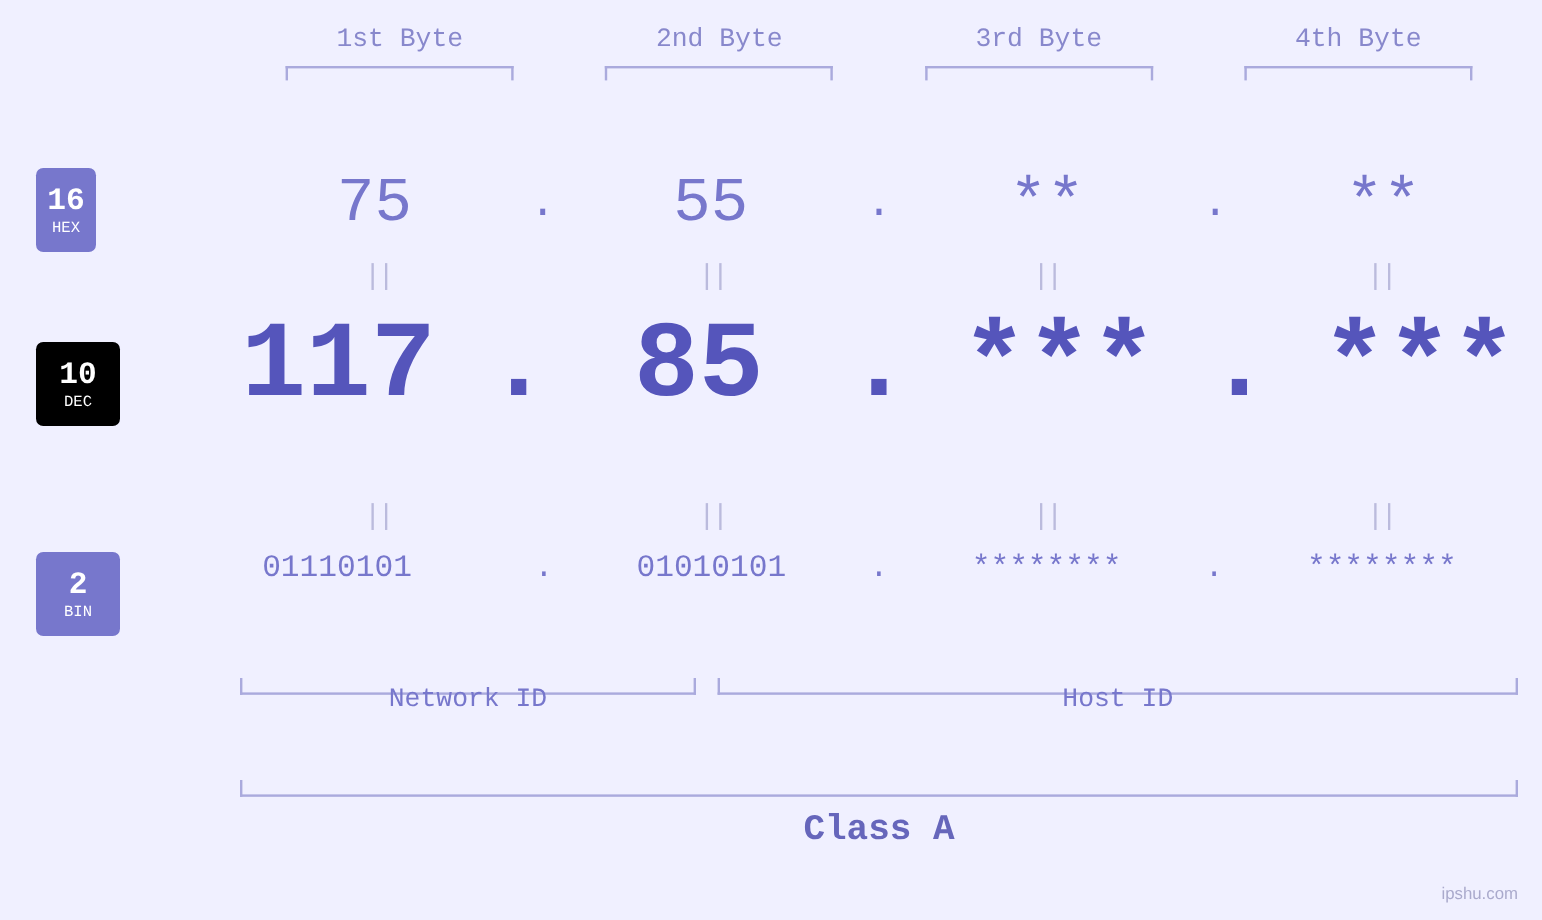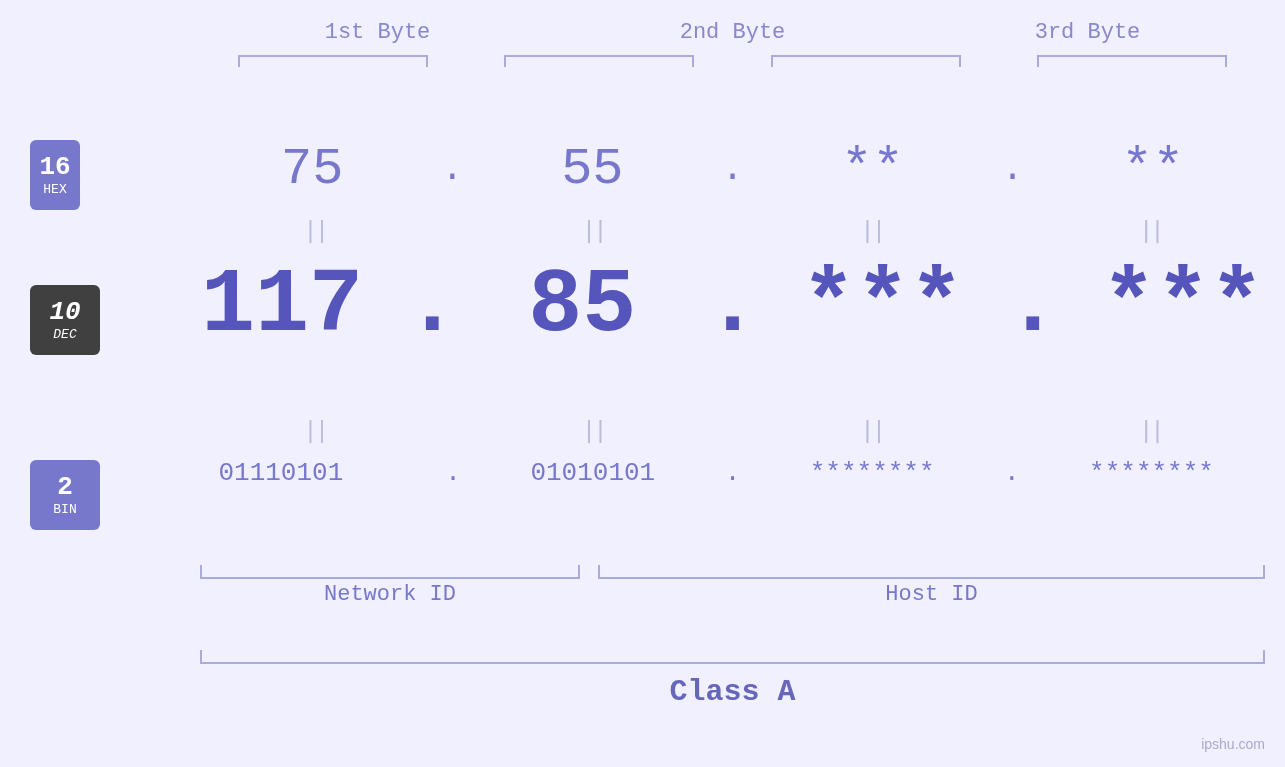--- a/index.html
+++ b/index.html
@@ -25,20 +25,21 @@
   </style>
 </head>
 <body>
 
 <div class="layout">
 
   <div style="position:absolute; top:20px; left:200px; right:20px; display:flex; justify-content:space-around;">
     <div style="width:220px; text-align:center; color:#8888cc; font-size:22px; font-family:'Courier New',monospace;">1st Byte</div>
     <div style="width:220px; text-align:center; color:#8888cc; font-size:22px; font-family:'Courier New',monospace;">2nd Byte</div>
     <div style="width:220px; text-align:center; color:#8888cc; font-size:22px; font-family:'Courier New',monospace;">3rd Byte</div>
+    <div style="width:220px; text-align:center; color:#8888cc; font-size:22px; font-family:'Courier New',monospace;">4th Byte</div>
   </div>
 
   <div style="position:absolute; top:55px; left:200px; right:20px; display:flex; justify-content:space-around;">
     <div style="width:190px; height:12px; border:2px solid #aaaadd; border-bottom:none; margin:0 15px;"></div>
     <div style="width:190px; height:12px; border:2px solid #aaaadd; border-bottom:none; margin:0 15px;"></div>
     <div style="width:190px; height:12px; border:2px solid #aaaadd; border-bottom:none; margin:0 15px;"></div>
     <div style="width:190px; height:12px; border:2px solid #aaaadd; border-bottom:none; margin:0 15px;"></div>
   </div>
 
   <div style="position:absolute; top:140px; left:30px;">
@@ -62,21 +63,21 @@
     <div style="width:190px; text-align:center; color:#bbbbdd; font-size:24px; letter-spacing:-3px; font-family:'Courier New',monospace;">||</div>
     <div style="width:10px;"></div>
     <div style="width:190px; text-align:center; color:#bbbbdd; font-size:24px; letter-spacing:-3px; font-family:'Courier New',monospace;">||</div>
     <div style="width:10px;"></div>
     <div style="width:190px; text-align:center; color:#bbbbdd; font-size:24px; letter-spacing:-3px; font-family:'Courier New',monospace;">||</div>
     <div style="width:10px;"></div>
     <div style="width:190px; text-align:center; color:#bbbbdd; font-size:24px; letter-spacing:-3px; font-family:'Courier New',monospace;">||</div>
   </div>
 
   <div style="position:absolute; top:285px; left:30px;">
-    <div style="background:#404040; color:white; border-radius:6px; width:70px; height:70px; display:flex; flex-direction:column; align-items:center; justify-content:center;font-style:italic;">
+    <div style="background:#000000; color:white; border-radius:6px; width:70px; height:70px; display:flex; flex-direction:column; align-items:center; justify-content:center;">
       <span style="font-size:26px; font-weight:bold; line-height:1.1; font-family:'Courier New',monospace;">10</span>
       <span style="font-size:13px; font-family:'Courier New',monospace;">DEC</span>
     </div>
   </div>
 
   <div style="position:absolute; top:255px; left:200px; right:20px; display:flex; align-items:center; justify-content:flex-start;gap:41px;">
     <div style="width:190px; text-align:center; color:#5555bb; font-size:90px; font-weight:bold; font-family:'Courier New',monospace;">117</div>
     <div style="color:#5555bb; font-size:90px; font-weight:bold; font-family:'Courier New',monospace;">.</div>
     <div style="width:190px; text-align:center; color:#5555bb; font-size:90px; font-weight:bold; font-family:'Courier New',monospace;">85</div>
     <div style="color:#5555bb; font-size:90px; font-weight:bold; font-family:'Courier New',monospace;">.</div>
@@ -113,21 +114,21 @@
   </div>
 
   <div style="position:absolute; top:565px; left:200px; right:20px; display:flex;">
 
     <div style="width:380px; height:14px; border:2px solid #aaaadd; border-top:none;"></div>
     <div style="width:18px;"></div>
 
     <div style="flex:1; height:14px; border:2px solid #aaaadd; border-top:none;"></div>
   </div>
 
-  <div style="position:absolute; top:582px; left:200px; right:20px; display:flex;">
+  <div style="position:absolute; top:570px; left:200px; right:20px; display:flex;">
     <div style="width:380px; text-align:center; color:#7777cc; font-size:22px; font-family:'Courier New',monospace;">Network ID</div>
     <div style="width:18px;"></div>
     <div style="flex:1; text-align:center; color:#7777cc; font-size:22px; font-family:'Courier New',monospace;">Host ID</div>
   </div>
 
   <div style="position:absolute; top:650px; left:200px; right:20px;">
     <div style="width:100%; height:14px; border:2px solid #aaaadd; border-top:none;"></div>
   </div>
 
   <div style="position:absolute; top:675px; left:200px; right:20px; display:flex; justify-content:center;">

